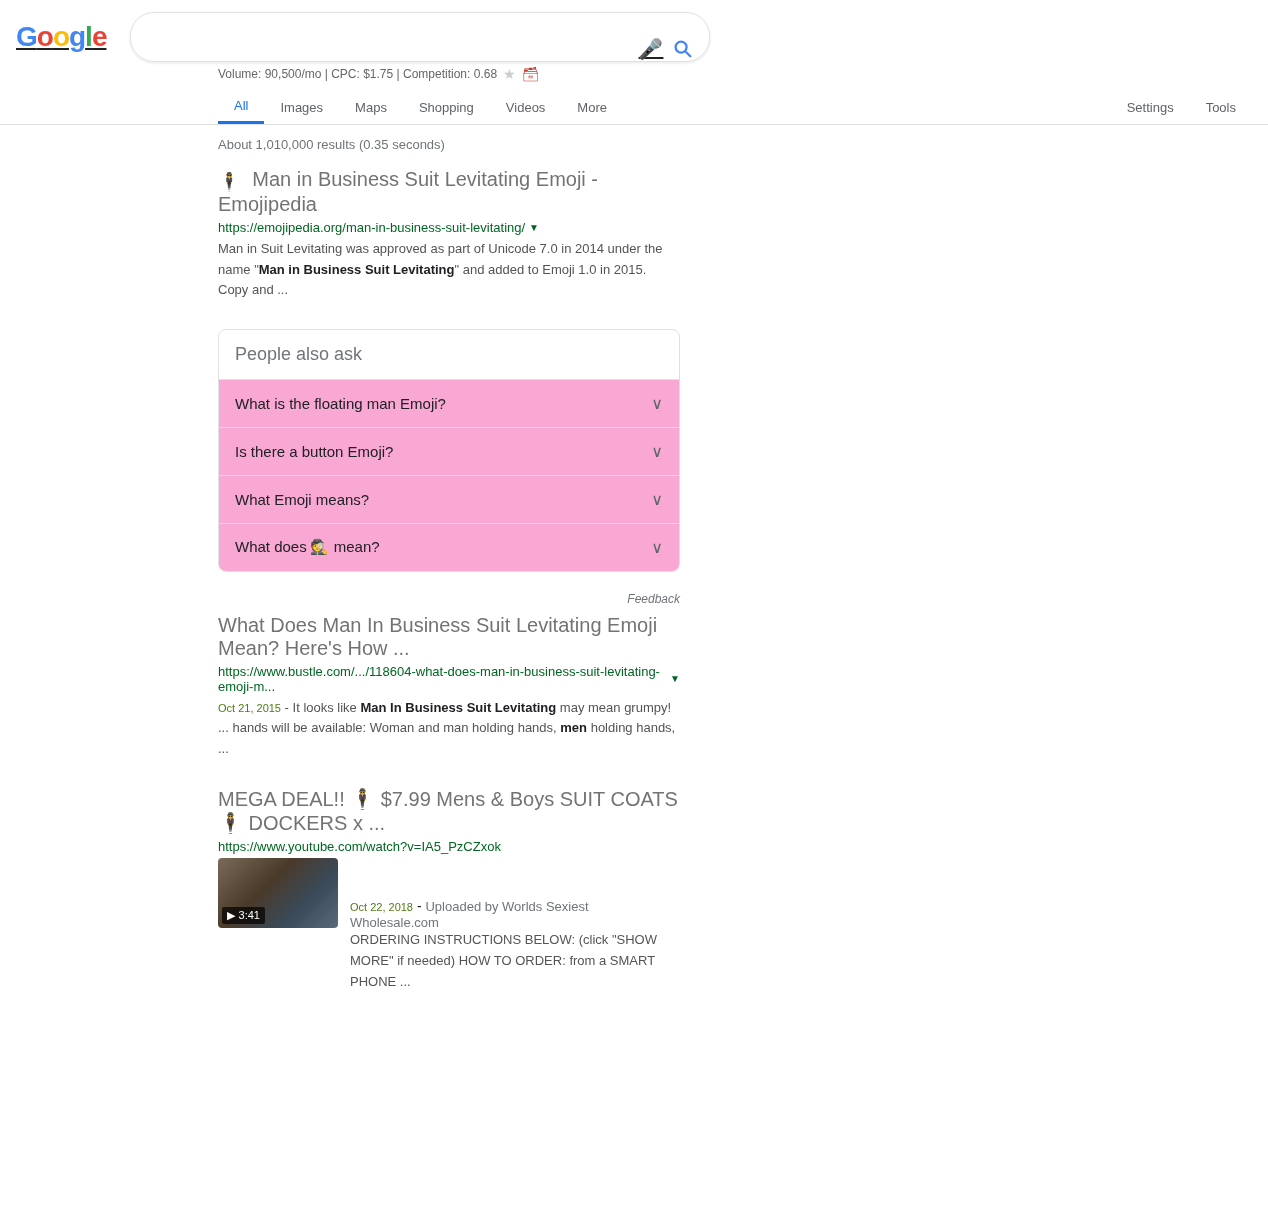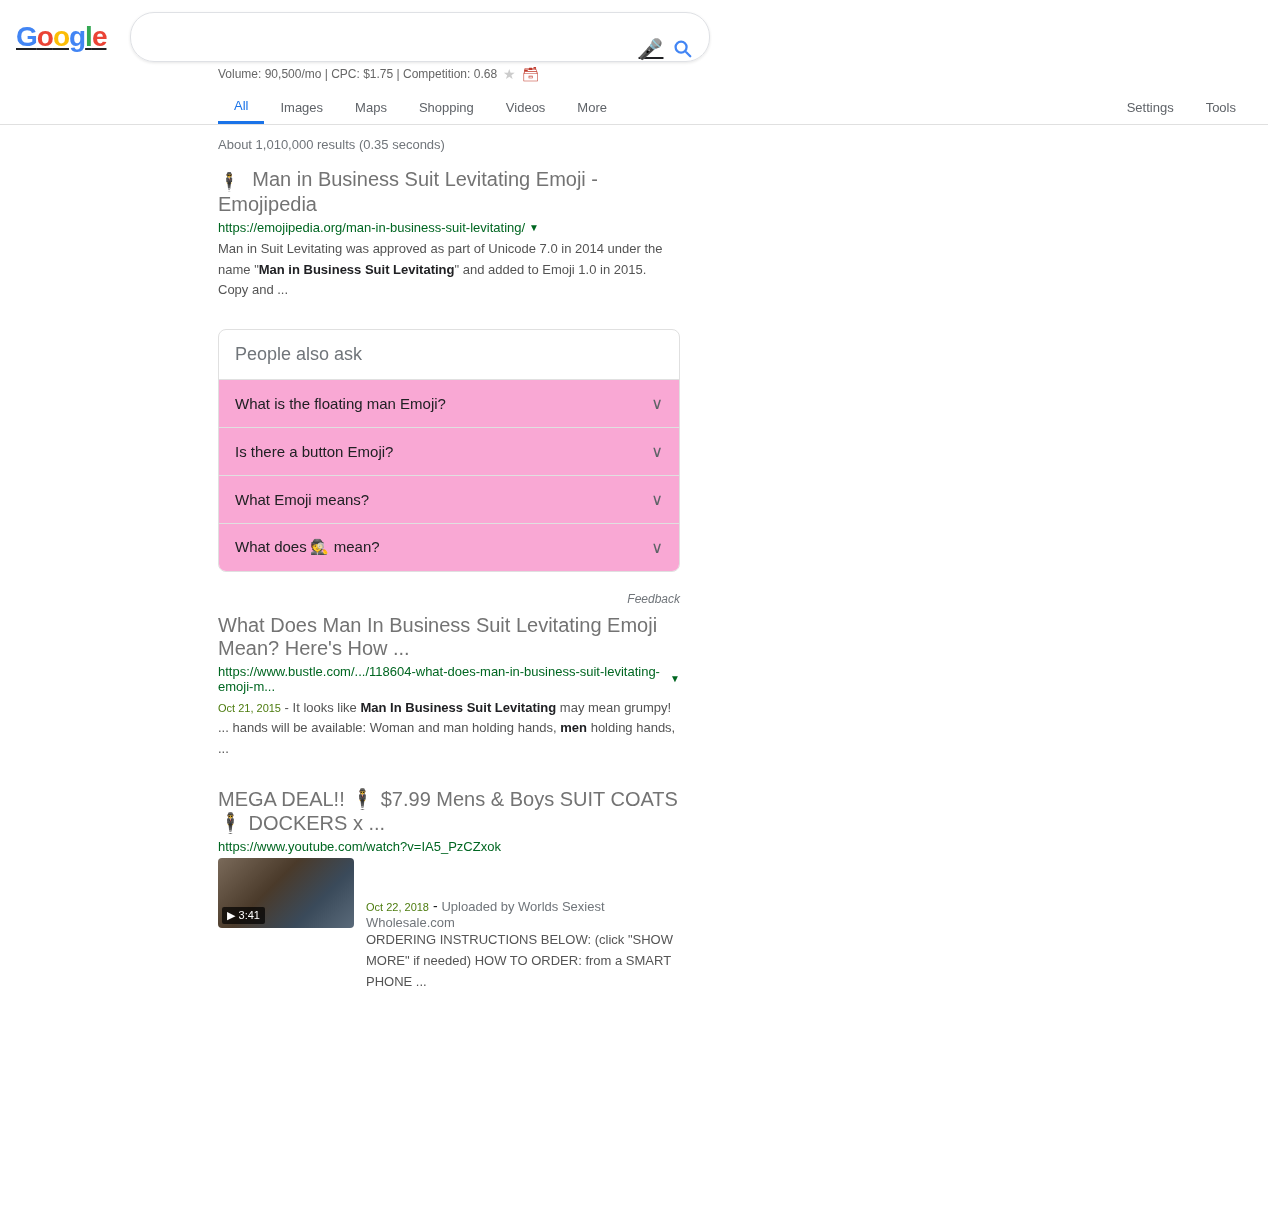--- a/index.html
+++ b/index.html
@@ -57,21 +57,21 @@
 
     
     .paa-box { border: 1px solid #e0e0e0; border-radius: 8px; margin-bottom: 16px; overflow: hidden; }
     .paa-title { padding: 14px 16px; font-size: 18px; color: #70757a; font-weight: normal; }
     .paa-item { border-top: 1px solid #e0e0e0; padding: 14px 16px; display: flex; justify-content: space-between; align-items: center; cursor: pointer; background: #f9a8d4; }
     .paa-question { font-size: 15px; color: #202124; }
     .paa-chevron { color: #5f6368; font-size: 16px; }
     .paa-feedback { text-align: right; font-size: 12px; color: #70757a; font-style: italic; padding: 4px 0 8px 0; }
 
     
-    .video-thumbnail { width: 136px; height: 70px; background: #a21caf; border-radius: 4px; flex-shrink: 0; position: relative; display: flex; align-items: center; justify-content: center; overflow: hidden; }
+    .video-thumbnail { width: 120px; height: 70px; background: #a21caf; border-radius: 4px; flex-shrink: 0; position: relative; display: flex; align-items: center; justify-content: center; overflow: hidden; }
     .video-thumbnail .play-overlay { position: absolute; bottom: 4px; left: 4px; background: rgba(0,0,0,0.7); color: #fff; font-size: 11px; padding: 2px 5px; border-radius: 2px; }
     .video-thumbnail-img { width: 100%; height: 100%; object-fit: cover; background: linear-gradient(135deg, #555 0%, #333 50%, #666 100%); }
     .video-result { display: flex; gap: 12px; align-items: flex-start; }
     .video-result-content { flex: 1; margin-top: 40px; }
     .result-date { color: #4d7c0f; font-size: 11px; }
     .result-uploader { color: #70757a; font-size: 13px; }
   </style>
 </head>
 <body>
 

